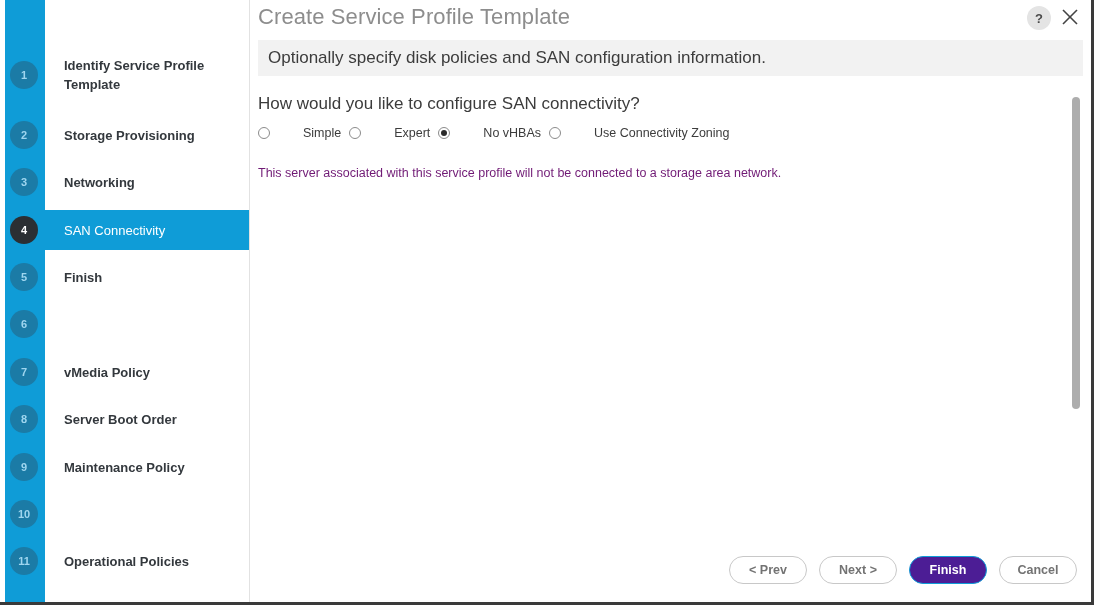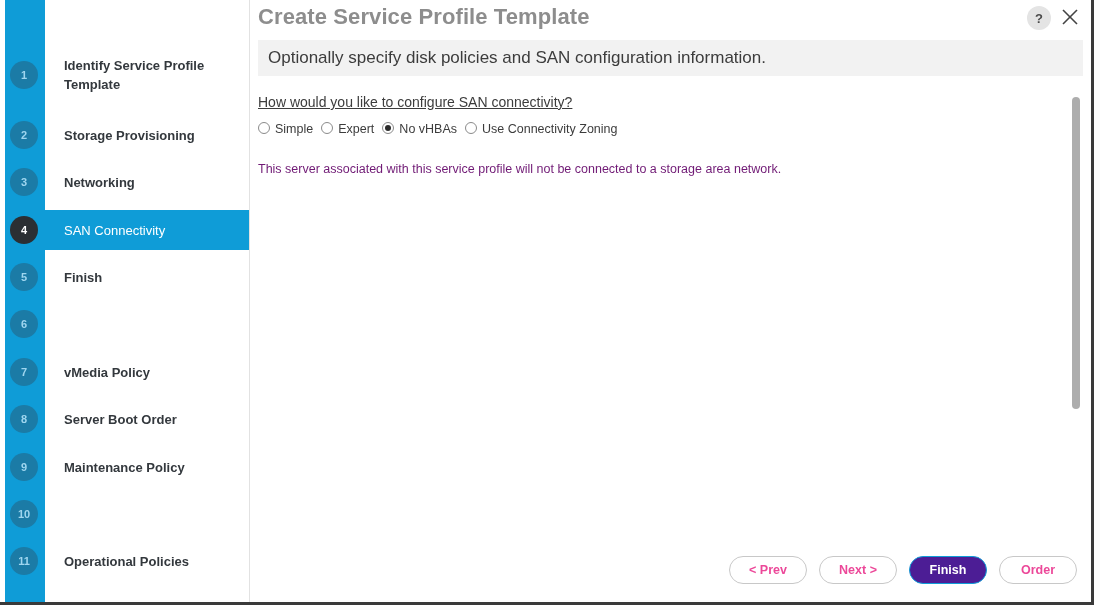--- a/index.html
+++ b/index.html
@@ -120,21 +120,21 @@
     top: 0;
     right: 0;
     height: 38px;
   }
   #dialog-title {
     position: absolute;
     left: 8px;
     top: 4px;
     font-size: 22px;
     color: #8d8d8d;
-    font-weight: bold;
+    font-weight: normal;
     letter-spacing: 0.1px;
   }
   #help-button {
     position: absolute;
     right: 40px;
     top: 6px;
     width: 24px;
     height: 24px;
     border-radius: 50%;
     background: #e4e4e4;
@@ -176,35 +176,35 @@
   }
 
   #content {
     position: absolute;
     left: 8px;
     top: 88px;
     right: 0;
     bottom: 60px;
   }
   #question {
-    font-size: 14px;
+    font-size: 17px;
     color: #3c3c3c;
     margin: 6px 0 0 0;
-    text-decoration: underline;
   }
   #radio-row {
     display: flex;
     align-items: center;
     margin-top: 12px;
   }
   .radio-option {
     display: flex;
-    align-items: flex-start;
+    align-items: center;
     margin-right: 8px;
     cursor: pointer;
+    gap: 28px;
   }
   .radio-mark {
     width: 12px;
     height: 12px;
     border-radius: 50%;
     border: 1px solid #8b8b8b;
     background: #ffffff;
     box-sizing: border-box;
     position: relative;
     flex: none;
@@ -261,21 +261,21 @@
     align-items: center;
     gap: 12px;
   }
   .btn {
     min-width: 78px;
     height: 28px;
     padding: 0 16px;
     border-radius: 14px;
     border: 1px solid #c8c8c8;
     background: #ffffff;
-    color: #ec4899;
+    color: #737373;
     font-size: 12.5px;
     font-weight: bold;
     font-family: "Liberation Sans", sans-serif;
     display: flex;
     align-items: center;
     justify-content: center;
     cursor: pointer;
     box-sizing: border-box;
   }
   .btn.primary {
@@ -379,17 +379,17 @@
     </div>
 
     <div id="scroll-track">
       <div id="scroll-thumb"></div>
     </div>
 
     <div id="footer">
         <button class="btn">&lt; Prev</button>
         <button class="btn">Next &gt;</button>
         <button class="btn primary">Finish</button>
-        <button class="btn">Order</button>
+        <button class="btn">Cancel</button>
       </div>
 
   </div>
 </div>
 
 </body></html>

